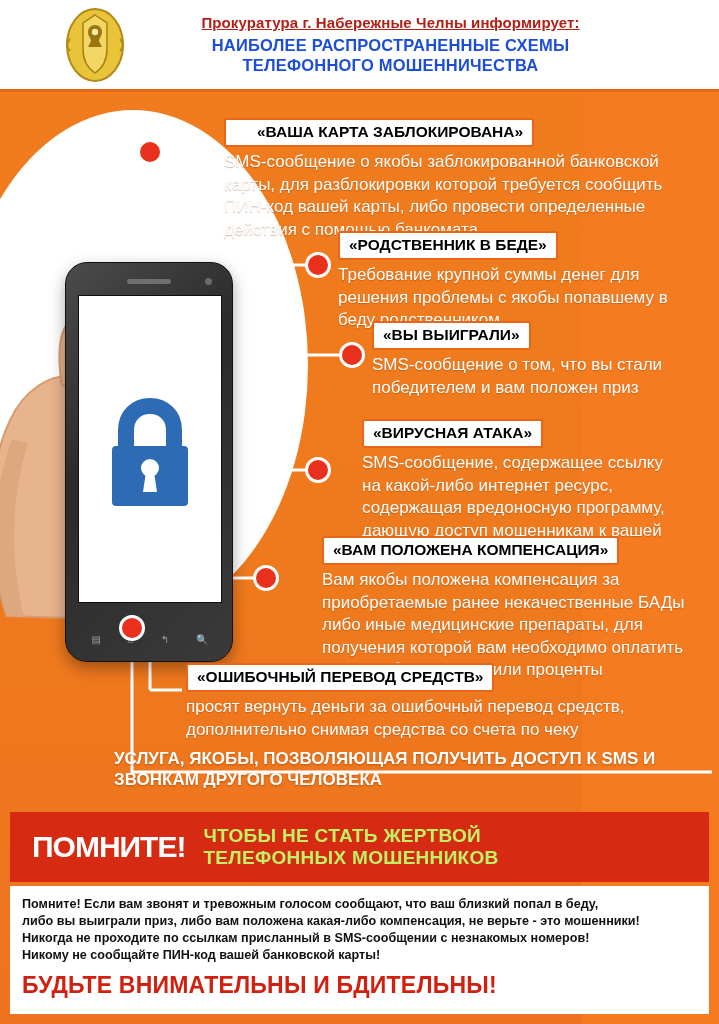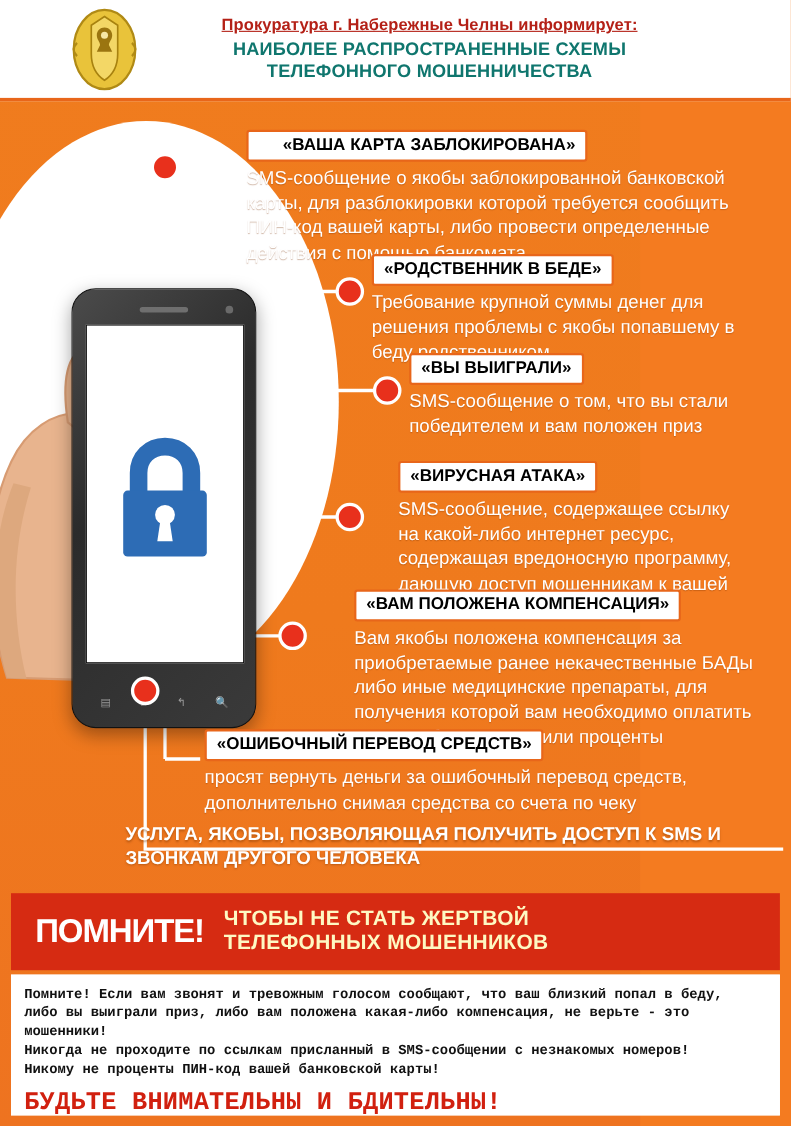--- a/index.html
+++ b/index.html
@@ -31,21 +31,21 @@
   .header-text {
     flex: 1 1 auto; text-align: center; padding-right: 70px;
     line-height: 1.22;
   }
   .header-line1 {
     color: #b42016; font-size: 15px; font-weight: bold;
     text-decoration: underline; letter-spacing: .1px;
     margin-bottom: 3px;
   }
   .header-line2 {
-    color: #0f766e; font-size: 16.5px; font-weight: bold; letter-spacing: .2px;
+    color: #1d4ed8; font-size: 16.5px; font-weight: bold; letter-spacing: .2px;
   }
 
   
   .hand-wrap {
     position: absolute; left: 0; top: 96px; width: 330px; height: 600px;
   }
   .hand-oval {
     position: absolute; left: -42px; top: 14px;
     width: 350px; height: 510px;
     background: #ffffff; border-radius: 50%;
@@ -127,30 +127,29 @@
   .remember {
     position: absolute; left: 10px; top: 812px; width: 699px; height: 70px;
     background: #d62b12;
     display: flex; align-items: center;
   }
   .remember-big {
     color: #ffffff; font-size: 30px; font-weight: bold; letter-spacing: -1px;
     margin-left: 22px; line-height: 1; font-family: "Liberation Sans", sans-serif;
   }
   .remember-right {
-    color: #fef9c3; font-size: 19px; font-weight: bold; line-height: 1.18;
+    color: #bef264; font-size: 19px; font-weight: bold; line-height: 1.18;
     margin-left: 18px; letter-spacing: .3px;
   }
 
   
   .bottom-box {
     position: absolute; left: 10px; top: 886px; width: 699px; height: 128px;
     background: #ffffff; border: 2px solid #ffffff;
     padding: 8px 10px 6px 10px;
-    font-family: Liberation Mono, monospace;
   }
   .bottom-box p {
     color: #111111; font-size: 12.6px; font-weight: bold; line-height: 1.35;
   }
   .bottom-call {
     margin-top: 8px; color: #d1200f; font-size: 23px; font-weight: bold;
     letter-spacing: .2px;
   }
 </style>
 </head>
@@ -270,17 +269,17 @@
     <div class="remember-right">
       <div>ЧТОБЫ НЕ СТАТЬ ЖЕРТВОЙ</div>
       <div>ТЕЛЕФОННЫХ МОШЕННИКОВ</div>
     </div>
   </div>
 
   <div class="bottom-box">
     <p>Помните! Если вам звонят и тревожным голосом сообщают, что ваш близкий попал в беду,</p>
     <p>либо вы выиграли приз, либо вам положена какая-либо компенсация, не верьте - это мошенники!</p>
     <p>Никогда не проходите по ссылкам присланный в SMS-сообщении с незнакомых номеров!</p>
-    <p>Никому не проценты ПИН-код вашей банковской карты!</p>
+    <p>Никому не сообщайте ПИН-код вашей банковской карты!</p>
     <div class="bottom-call">БУДЬТЕ ВНИМАТЕЛЬНЫ И БДИТЕЛЬНЫ!</div>
   </div>
 
 </div>
 
 </body></html>

